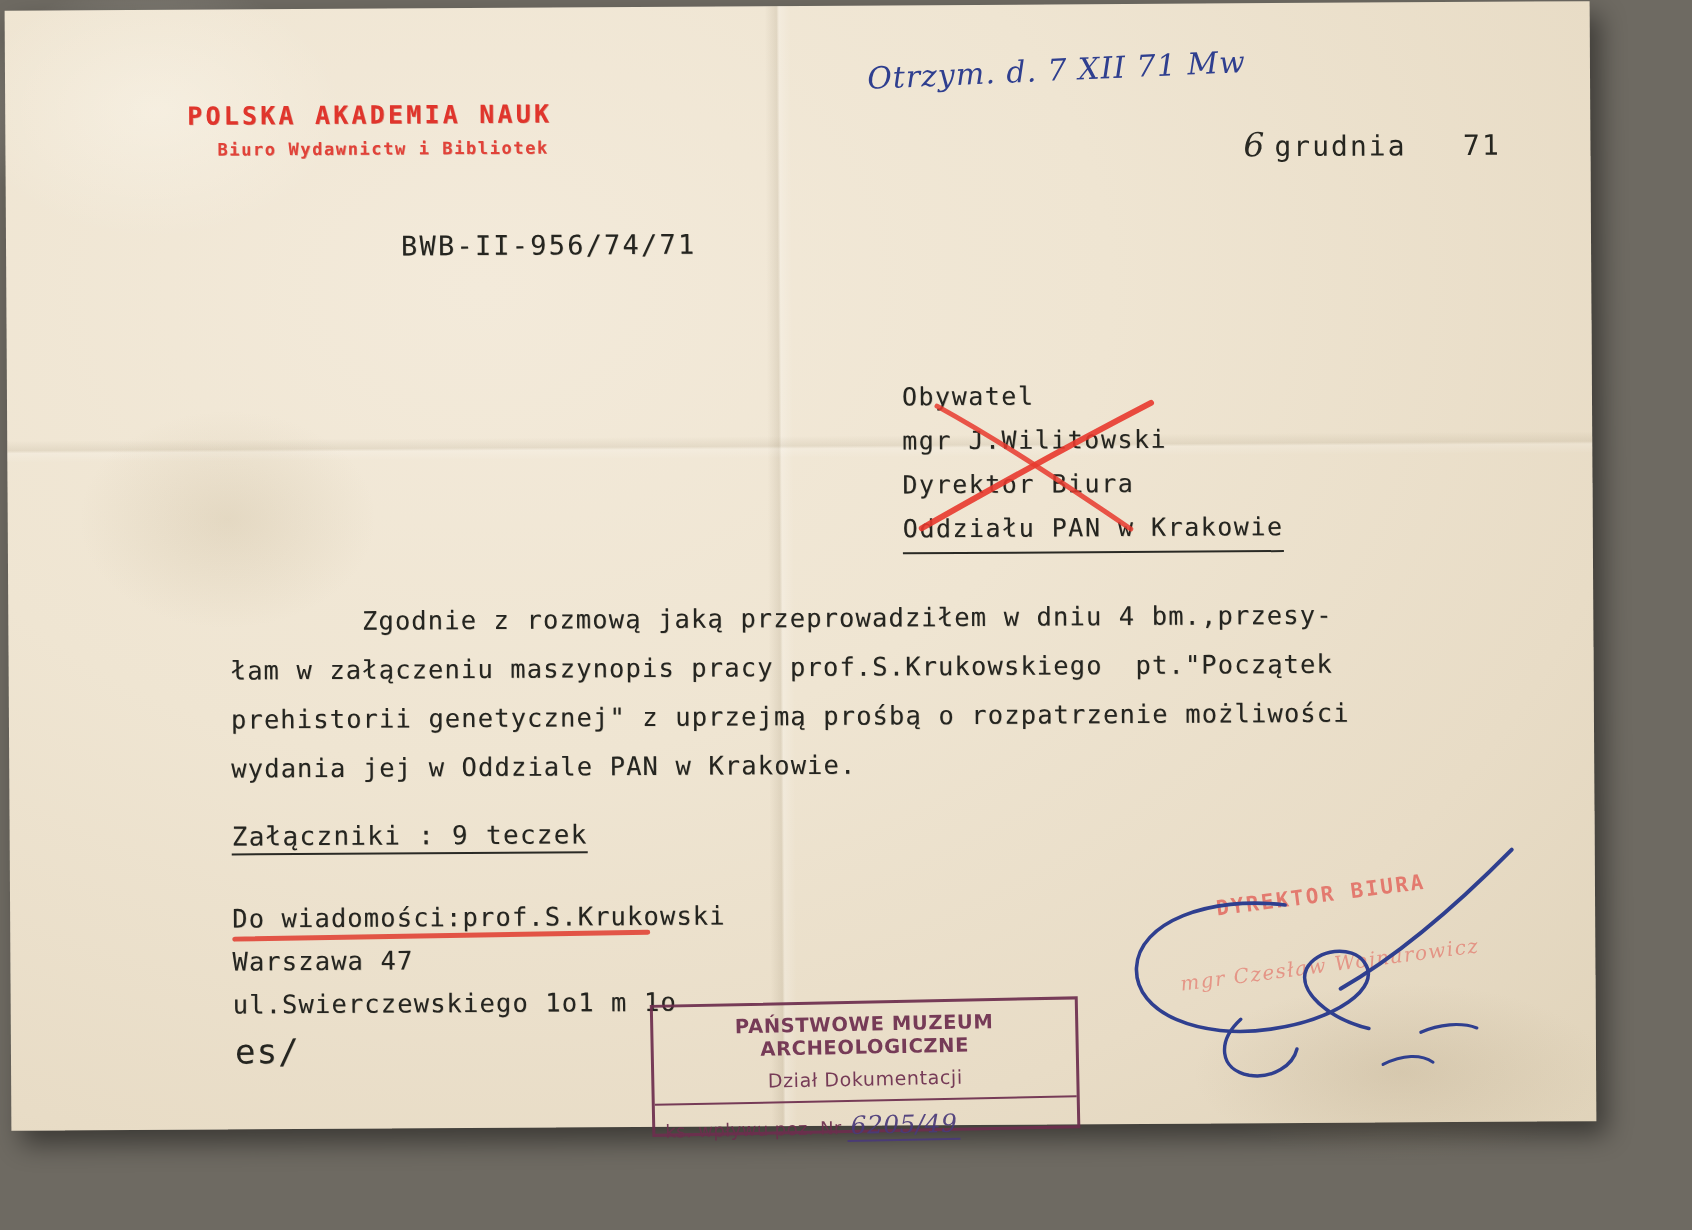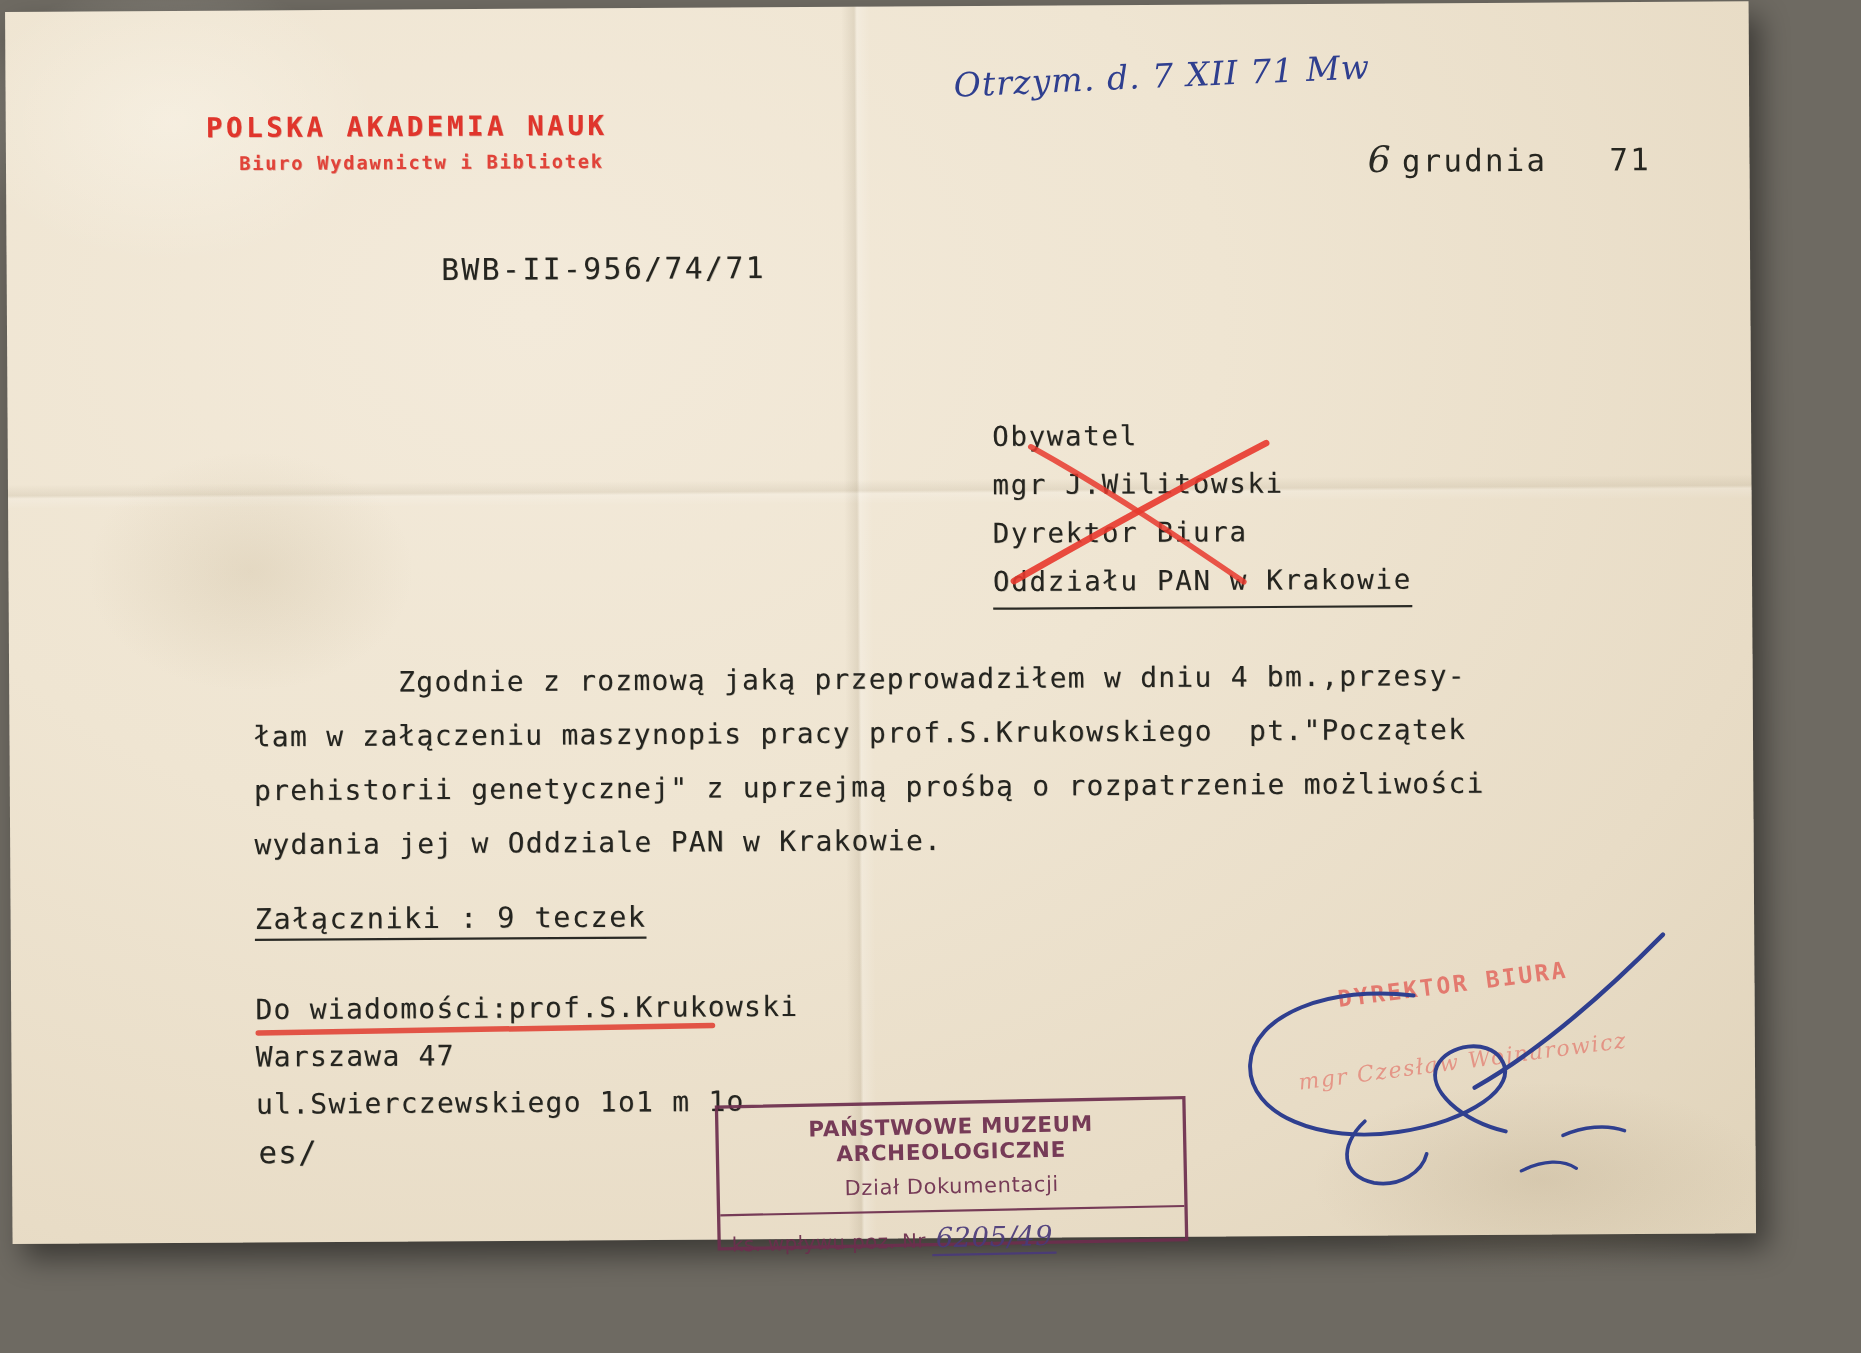--- a/index.html
+++ b/index.html
@@ -112,21 +112,21 @@
     left: 222px;
     top: 888px;
     font-size: 25.5px;
     line-height: 43px;
     letter-spacing: 1.1px;
   }
 
   #initials {
     left: 224px;
     top: 1022px;
-    font-size: 28px;
+    font-size: 34px;
     letter-spacing: 1.2px;
   }
 
   
   #cc-red-underline {
     position: absolute;
     left: 222px;
     top: 925px;
     width: 418px;
     height: 5px;

